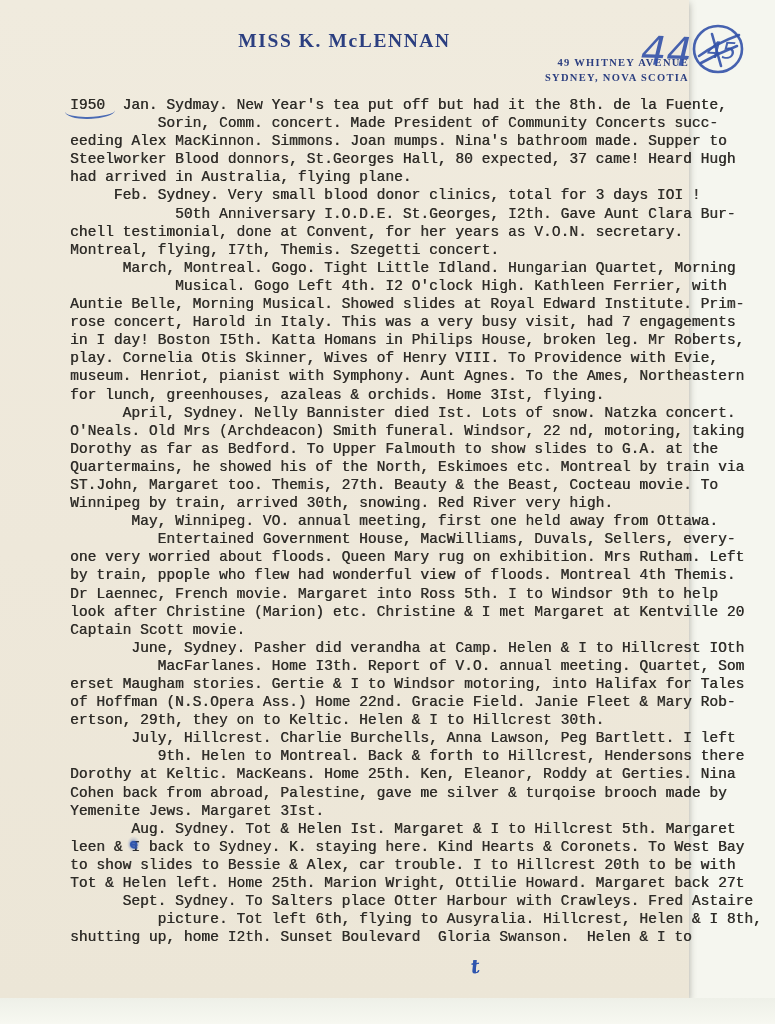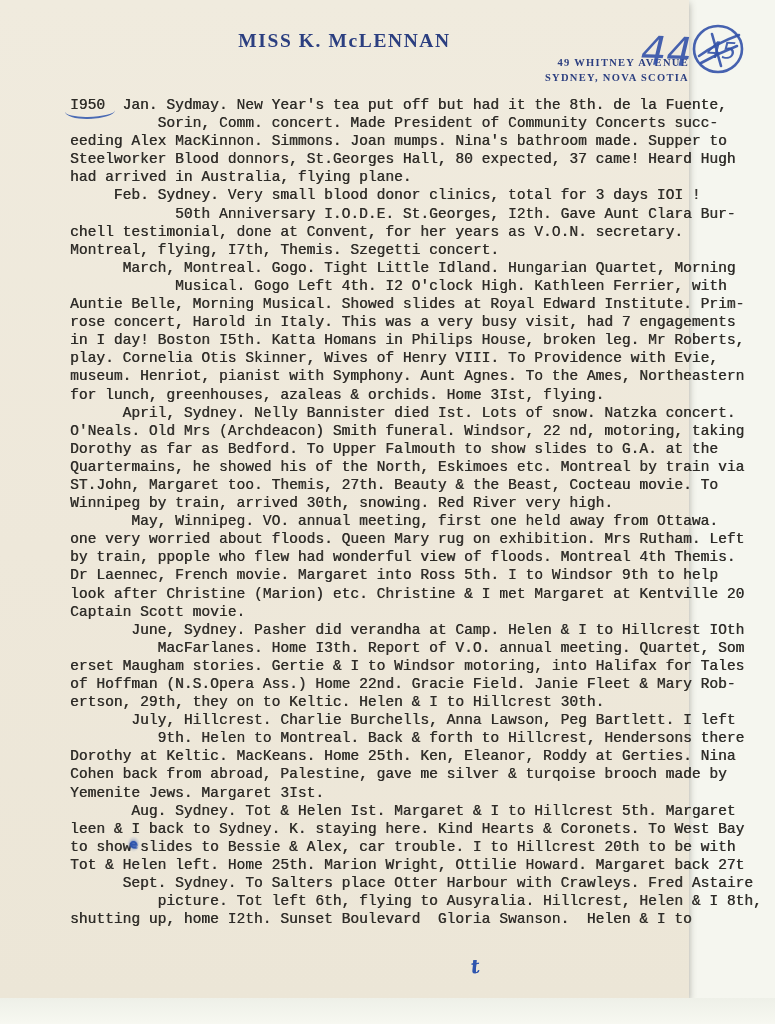--- a/index.html
+++ b/index.html
@@ -110,20 +110,21 @@
       <div class="line">play. Cornelia Otis Skinner, Wives of Henry VIII. To Providence with Evie,</div>
       <div class="line">museum. Henriot, pianist with Symphony. Aunt Agnes. To the Ames, Northeastern</div>
       <div class="line">for lunch, greenhouses, azaleas &amp; orchids. Home 3Ist, flying.</div>
       <div class="line">      April, Sydney. Nelly Bannister died Ist. Lots of snow. Natzka concert.</div>
       <div class="line">O'Neals. Old Mrs (Archdeacon) Smith funeral. Windsor, 22 nd, motoring, taking</div>
       <div class="line">Dorothy as far as Bedford. To Upper Falmouth to show slides to G.A. at the</div>
       <div class="line">Quartermains, he showed his of the North, Eskimoes etc. Montreal by train via</div>
       <div class="line">ST.John, Margaret too. Themis, 27th. Beauty &amp; the Beast, Cocteau movie. To</div>
       <div class="line">Winnipeg by train, arrived 30th, snowing. Red River very high.</div>
       <div class="line">       May, Winnipeg. VO. annual meeting, first one held away from Ottawa.</div>
+      <div class="line">          Entertained Government House, MacWilliams, Duvals, Sellers, every-</div>
       <div class="line">one very worried about floods. Queen Mary rug on exhibition. Mrs Rutham. Left</div>
       <div class="line">by train, ppople who flew had wonderful view of floods. Montreal 4th Themis.</div>
       <div class="line">Dr Laennec, French movie. Margaret into Ross 5th. I to Windsor 9th to help</div>
       <div class="line">look after Christine (Marion) etc. Christine &amp; I met Margaret at Kentville 20</div>
       <div class="line">Captain Scott movie.</div>
       <div class="line">       June, Sydney. Pasher did verandha at Camp. Helen &amp; I to Hillcrest IOth</div>
       <div class="line">          MacFarlanes. Home I3th. Report of V.O. annual meeting. Quartet, Som</div>
       <div class="line">erset Maugham stories. Gertie &amp; I to Windsor motoring, into Halifax for Tales</div>
       <div class="line">of Hoffman (N.S.Opera Ass.) Home 22nd. Gracie Field. Janie Fleet &amp; Mary Rob-</div>
       <div class="line">ertson, 29th, they on to Keltic. Helen &amp; I to Hillcrest 30th.</div>

